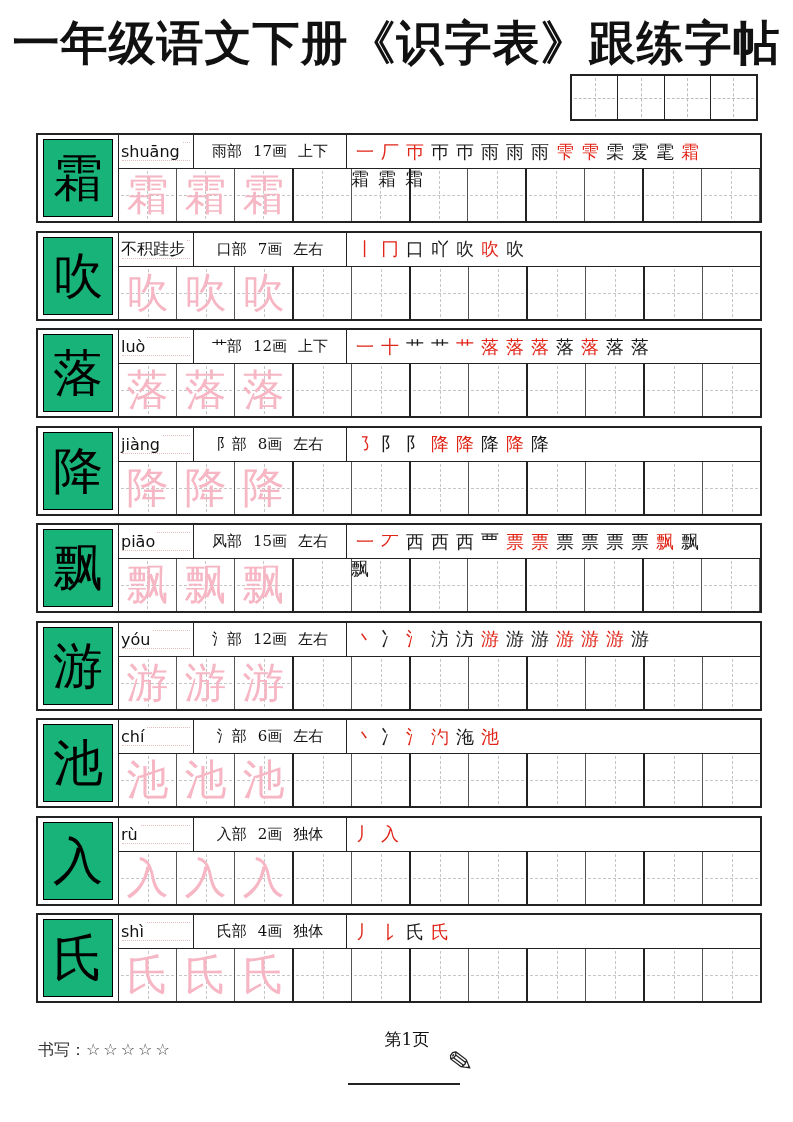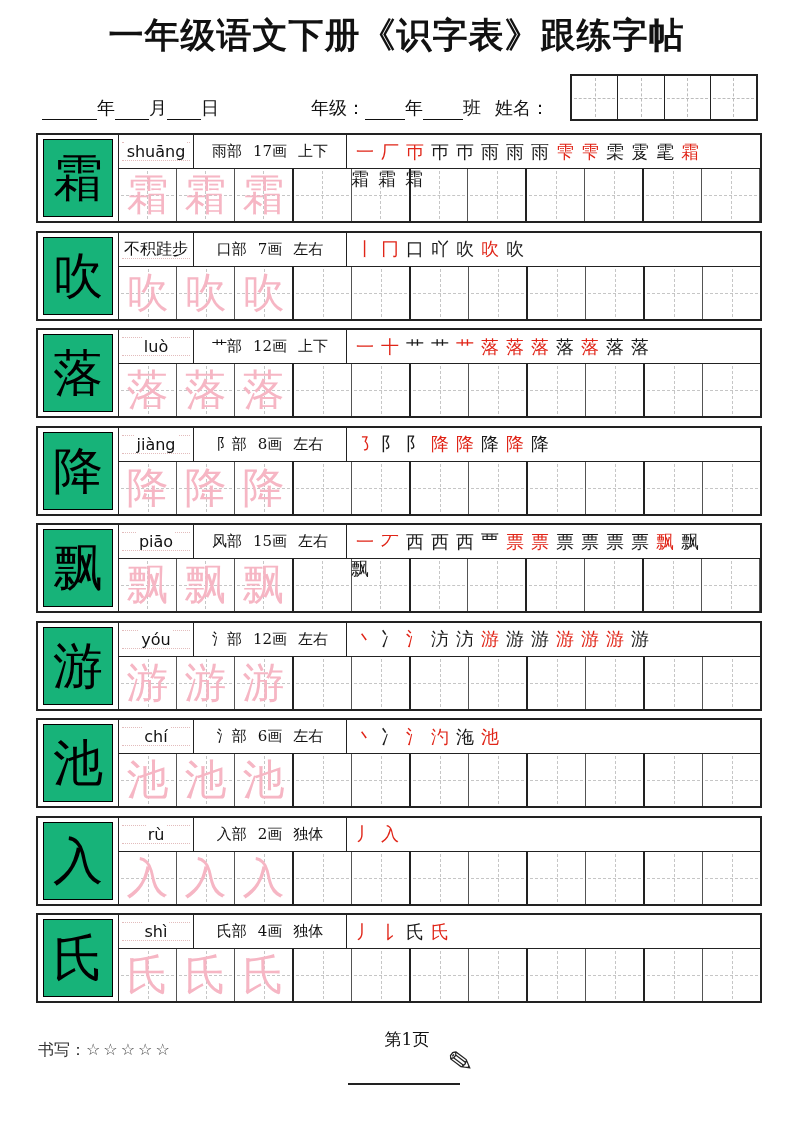--- a/index.html
+++ b/index.html
@@ -4,21 +4,21 @@
 <style>
   html,body{margin:0;padding:0;background:#eef0f3;}
   .page{
     position:relative;width:793px;height:1122px;background:#ffffff;
     font-family:"Liberation Sans",sans-serif;color:#111;overflow:hidden;
     margin:0 auto;
   }
   
   .title{
     position:absolute;top:12px;left:0;right:0;text-align:center;
-    font-size:35px;font-weight:bold;letter-spacing:1px;
+    font-size:47px;font-weight:bold;letter-spacing:1px;
     font-family:"Liberation Sans",sans-serif;
   }
   
   .header-line{
     position:absolute;top:96px;left:42px;font-size:18px;
     font-family:"DejaVu Serif",serif;white-space:nowrap;
   }
   .blank{display:inline-block;border-bottom:1.5px solid #111;height:18px;vertical-align:bottom;}
   .b55{width:55px}.b34{width:34px}.b40{width:40px}
   .hgap1{display:inline-block;width:92px}
@@ -40,21 +40,21 @@
   .green-col{width:80px;display:flex;align-items:center;justify-content:center;flex:none;}
   .green-box{
     width:68px;height:76px;border:1.5px solid #000;
     display:flex;align-items:center;justify-content:center;
     font-family:"DejaVu Serif",serif;font-size:50px;line-height:1;color:#000;
   }
   .grid-col{flex:1;display:flex;flex-direction:column;border-left:1.6px solid #222;min-width:0;}
   .top-strip{height:33px;flex:none;display:flex;border-bottom:1.6px solid #222;}
   .pinyin-cell{
     width:74px;flex:none;border-right:1.6px solid #222;position:relative;
-    display:flex;align-items:center;justify-content:center;
+    display:flex;align-items:center;justify-content:flex-start;
     font-family:"DejaVu Sans",sans-serif;font-size:16px;
   }
   .pinyin-cell::before{content:"";position:absolute;top:7px;left:3px;right:3px;border-top:1px dotted #e3bcbc;}
   .pinyin-cell::after{content:"";position:absolute;bottom:7px;left:3px;right:3px;border-top:1px dotted #e3bcbc;}
   .pinyin-cell span{position:relative;background:#fff;padding:0 2px;}
   .info-cell{
     width:152px;flex:none;border-right:1.6px solid #222;
     display:flex;align-items:center;justify-content:center;gap:11px;
     font-family:"DejaVu Serif",serif;font-size:15px;white-space:nowrap;
   }
@@ -83,21 +83,20 @@
   .pen-icon{position:absolute;top:1044px;left:448px;font-size:30px;color:#222;transform:rotate(-8deg);}
   .quote{position:absolute;top:1041px;left:516px;font-size:15px;line-height:2.15;font-family:"DejaVu Serif",serif;color:#333;white-space:nowrap;}
 </style>
 </head>
 <body>
 
 <div class="page">
 
   <div class="title">一年级语文下册《识字表》跟练字帖</div>
 
-  <div class="header-line"><span class="blank b55"></span><span>年</span><span class="blank b34"></span><span>月</span><span class="blank b34"></span><span>日</span><span class="hgap1"></span><span>年级：</span><span class="blank b40"></span><span>年</span><span class="blank b40"></span><span>班</span><span class="hgap2"></span><span>姓名：</span></div>
 
   <div class="name-grid">
       <div class="ng-cell"></div>
       <div class="ng-cell"></div>
       <div class="ng-cell"></div>
       <div class="ng-cell"></div>
     </div>
 
   <div class="rows">
       <div class="crow">

